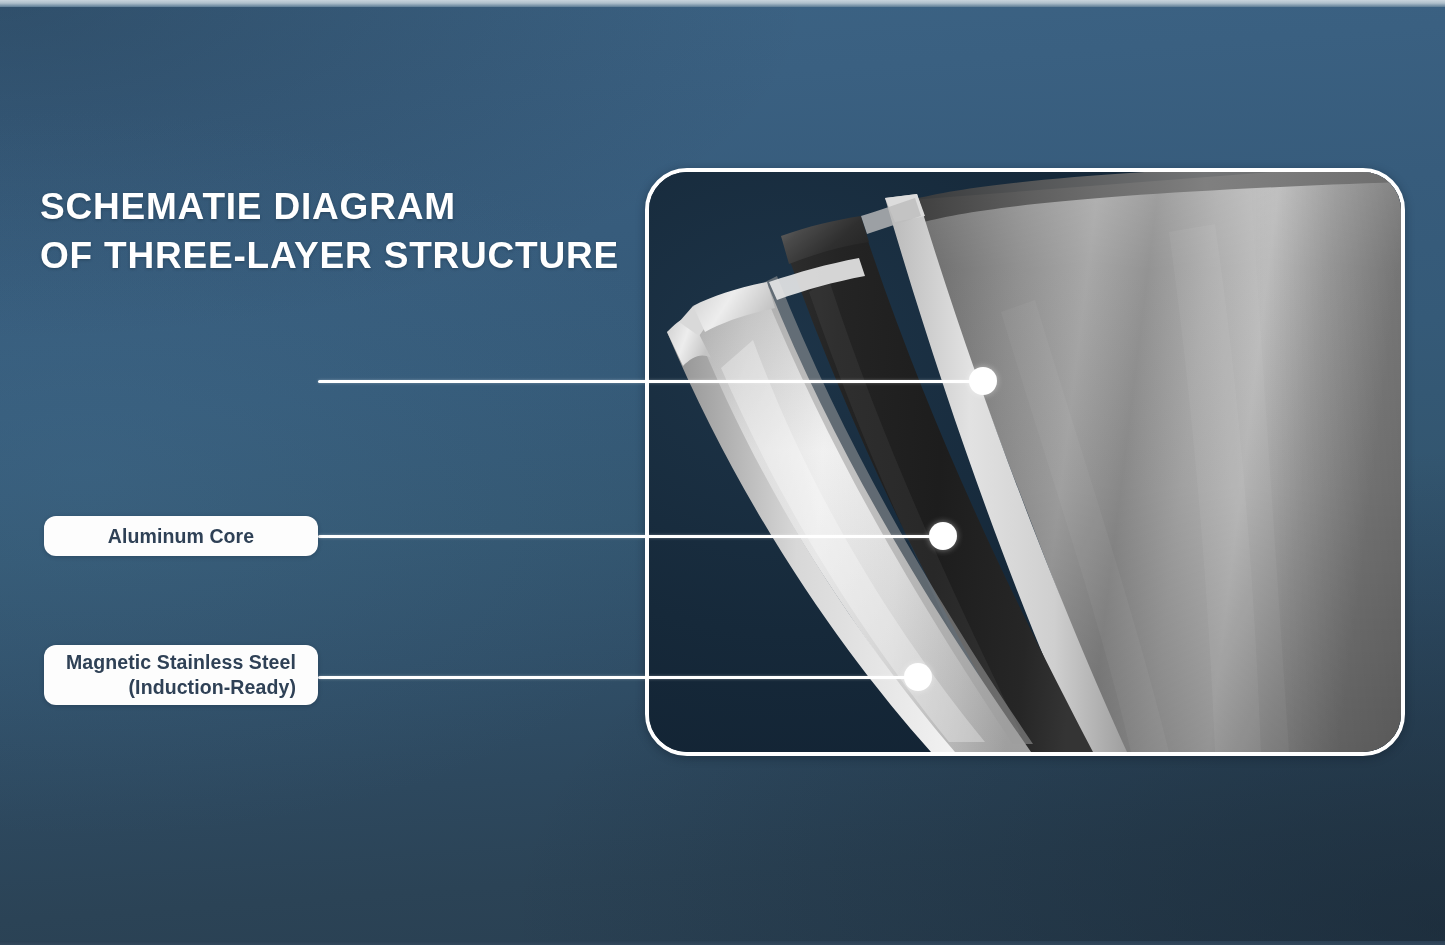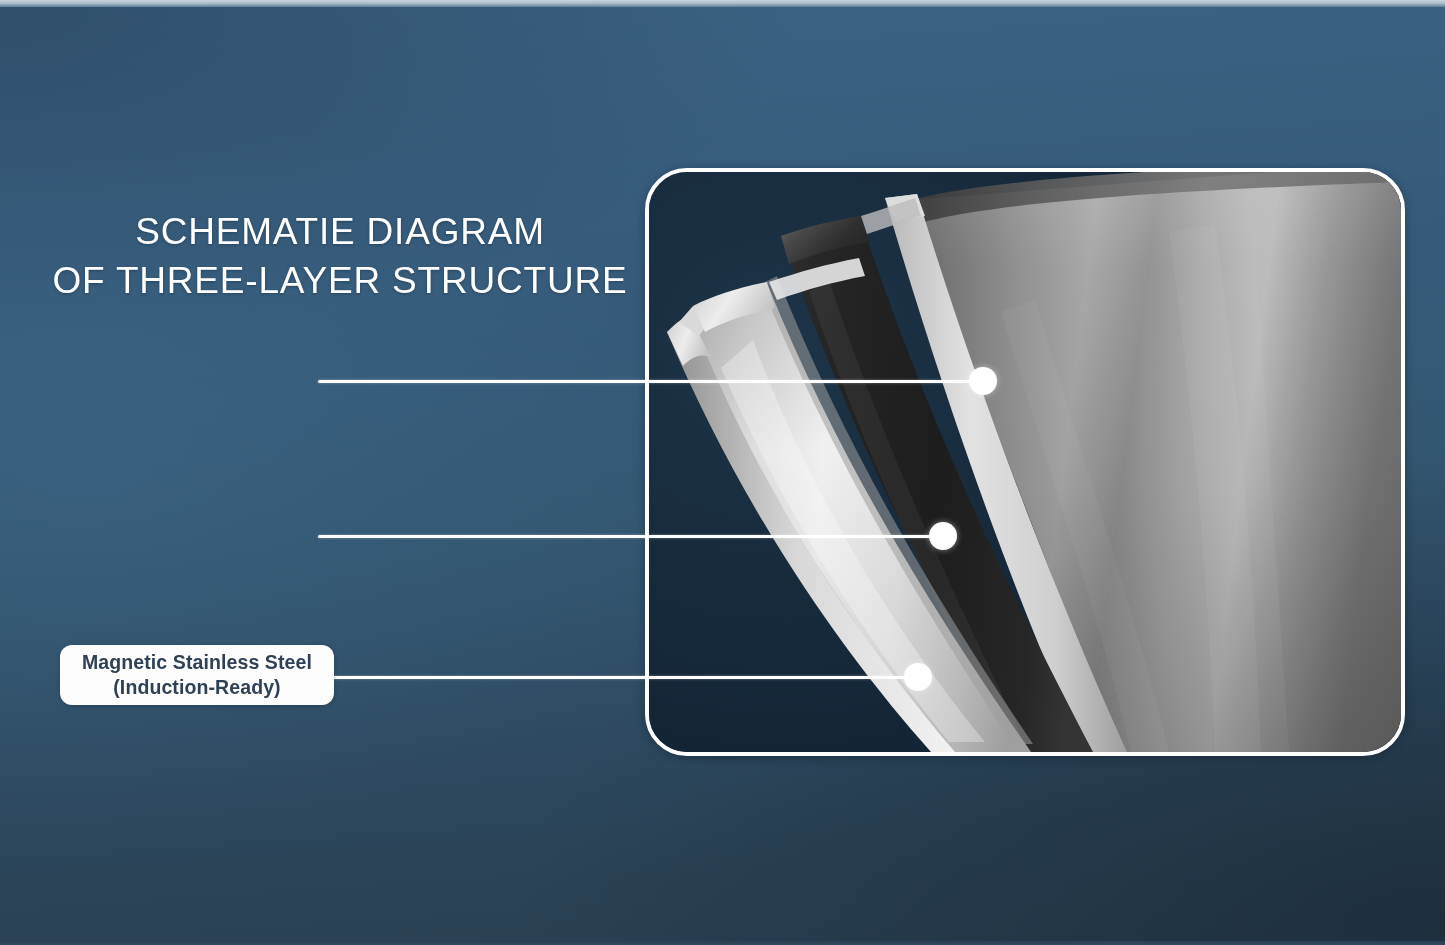--- a/index.html
+++ b/index.html
@@ -49,28 +49,28 @@
     position: absolute;
     bottom: 0; left: 0; right: 0;
     height: 4px;
     background: linear-gradient(180deg, #2a3f53 0%, #33495d 100%);
   }
 
   
   .title {
     position: absolute;
     left: 40px;
-    top: 207px;
+    top: 182px;
     width: 600px;
     color: #ffffff;
     font-size: 37px;
-    font-weight: 400;
+    font-weight: 700;
     letter-spacing: 0.8px;
     line-height: 1.33;
-    text-align: center;
+    text-align: left;
     text-shadow: 0 1px 3px rgba(10,25,40,0.35);
     white-space: pre-line;
   }
 
   
   .panel {
     position: absolute;
     left: 645px;
     top: 168px;
     width: 760px;
@@ -292,17 +292,18 @@
 
   <div class="leader" style="left:318px; top:380px; width:665px;"></div>
   <div class="leader" style="left:318px; top:535px; width:625px;"></div>
   <div class="leader" style="left:318px; top:676px; width:600px;"></div>
 
   <div class="dot" style="left:969px; top:367px; width:28px; height:28px;"></div>
   <div class="dot" style="left:929px; top:522px; width:28px; height:28px;"></div>
   <div class="dot" style="left:904px; top:663px; width:28px; height:28px;"></div>
 
 
-
-  <div class="pill" style="left:60px; top:645px; width:274px; height:60px;">Magnetic Stainless Steel
+  <div class="pill" style="left:44px; top:516px; width:274px; height:40px;">Aluminum Core</div>
+
+  <div class="pill" style="left:44px; top:645px; width:274px; height:60px;text-align:right;">Magnetic Stainless Steel
 (Induction-Ready)</div>
 
 </div>
 
 </body></html>

